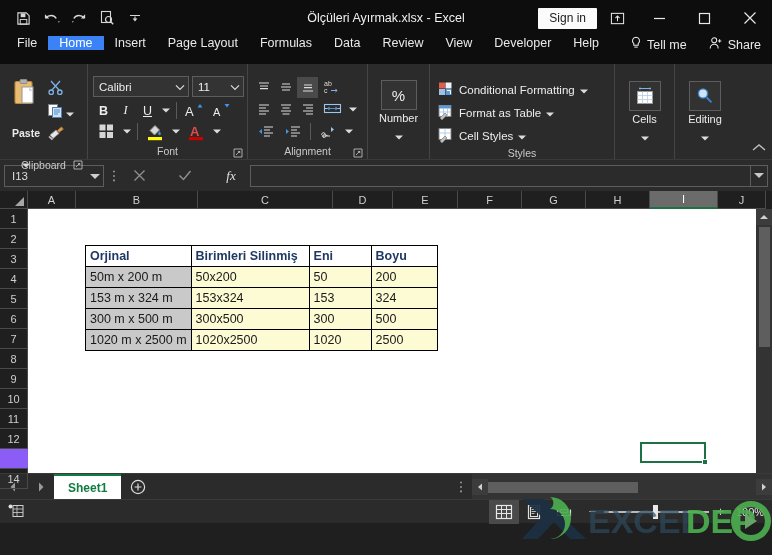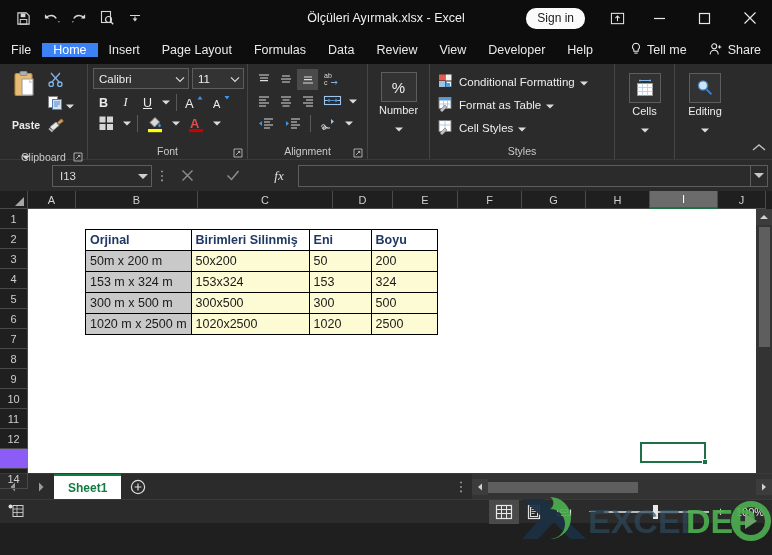--- a/index.html
+++ b/index.html
@@ -29,34 +29,34 @@
   .title-text {
     position: absolute; left: 0; right: 0; top: 0; height: 36px;
     display: flex; align-items: center; justify-content: center;
     font-size: 12.5px; color: #f0f0f0; pointer-events: none;
   }
   .titlebar-right {
     margin-left: auto; display: flex; align-items: center; height: 36px;
   }
   .signin {
     background: #fbfbfb; color: #1a1a1a;
-    font-size: 12px; padding: 3px 11px; margin-right: 12px;
-    border: none; border-radius: 10px; line-height: 15px;
+    font-size: 12px; padding: 3px 11px; margin-right: 0;
+    border: none; border-radius: 1px; line-height: 15px;
   }
   .wbtn {
     width: 45px; height: 36px;
     display: flex; align-items: center; justify-content: center;
     color: #e8e8e8;
   }
   .wbtn.ribopt { width: 40px; }
 
   
   .tabstrip {
     height: 28px; background: #0d0d0d;
-    display: flex; align-items: center; 
+    display: flex; align-items: flex-start; padding-left: 6px;
   }
   .tab {
     padding: 0 11px; font-size: 12.5px; color: #e9e9e9;
     display: flex; align-items: center; white-space: nowrap;
   }
   .tab.active { background: #3b82f6; color: #ffffff; }
   .tabstrip-right { margin-left: auto; display: flex; align-items: center; }
   .tellme, .sharebtn {
     display: flex; align-items: center; gap: 5px;
     font-size: 12.5px; color: #e9e9e9; padding: 0 11px;
@@ -66,21 +66,21 @@
   .ribbon {
     height: 95px; background: #2b2b2b;
     display: flex; align-items: stretch;
     position: relative;
   }
   .group {
     display: flex; flex-direction: column;
     border-right: 1px solid #454545;
     position: relative;
   }
-  .group-body { flex: 1; display: flex; align-items: flex-start; padding: 4px 5px 0 5px; }
+  .group-body { flex: 1; display: flex; align-items: flex-start; padding: 4px 5px 0 5px; margin-top: 8px; }
   .group-label {
     height: 16px; font-size: 10.5px; color: #c9c9c9;
     display: flex; align-items: center; justify-content: center;
     position: relative;
   }
   .dlg-launcher {
     position: absolute; right: 4px; bottom: 1px;
     width: 10px; height: 10px; color: #b9b9b9;
   }
 
@@ -158,21 +158,21 @@
 
   
   .formulabar {
     height: 32px; background: #2b2b2b;
     display: flex; align-items: center; gap: 0;
     padding: 0 4px; border-top: 1px solid #3a3a3a;
   }
   .namebox {
     width: 100px; height: 22px; background: #2b2b2b; border: 1px solid #5d5d5d;
     display: flex; align-items: center; padding: 0 3px 0 7px;
-    font-size: 11.5px; color: #dcdcdc; margin-left: 48px;
+    font-size: 11.5px; color: #dcdcdc;
   }
   .namebox .nv { flex: 1; }
   .fb-dots {
     width: 20px; display: flex; align-items: center; justify-content: center;
     color: #bbb; font-size: 13px; letter-spacing: 0;
   }
   .fb-btns { display: flex; align-items: center; gap: 16px; }
   .fb-btn {
     width: 30px; height: 22px;
     display: flex; align-items: center; justify-content: center;
@@ -233,21 +233,21 @@
     background: #333; display: flex; flex-direction: column; align-items: center;
   }
   .vs-arrow {
     width: 16px; height: 16px; display: flex; align-items: center; justify-content: center;
     color: #d0d0d0; background: #3c3c3c;
   }
   .vs-thumb { width: 11px; height: 120px; background: #5e5e5e; margin-top: 2px; }
 
   
   .xtable {
-    position: absolute; left: 57px; top: 20px;
+    position: absolute; left: 57px; top: 36px;
     border-collapse: collapse;
     font-size: 12.5px;
   }
   .xtable td {
     border: 1px solid #000000;
     padding: 1px 4px; height: 20px; line-height: 18px;
     white-space: nowrap; color: #1a1a1a;
   }
   .xtable td.c0 { width: 104px; }
   .xtable td.c1 { width: 118px; }

